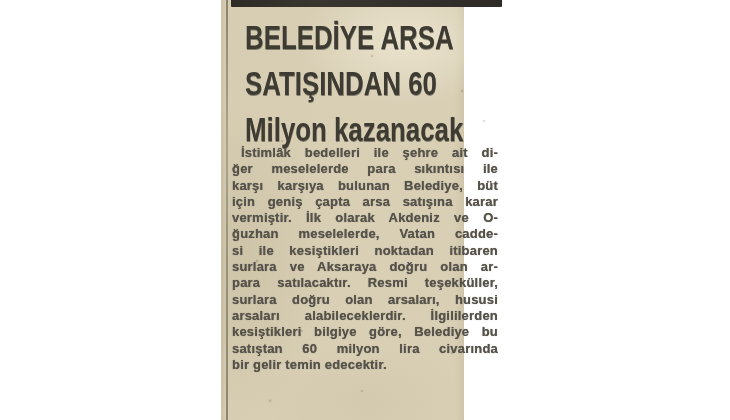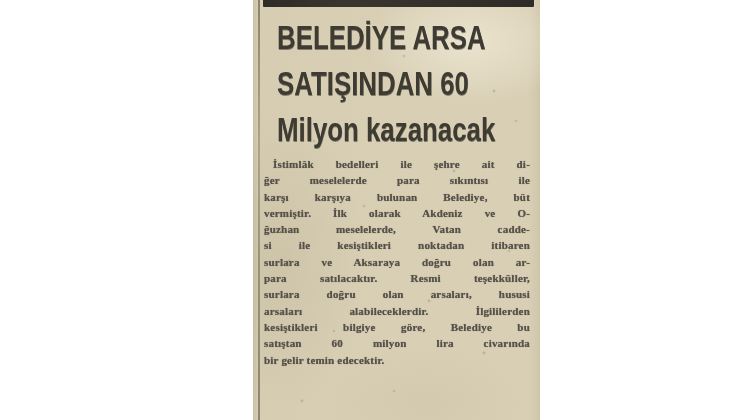--- a/index.html
+++ b/index.html
@@ -2,27 +2,26 @@
 <html><head>
 <meta charset="utf-8">
 <style>
   html,body { margin:0; padding:0; }
   .page {
     position:relative; width:730px; height:420px;
     background:#ffffff; overflow:hidden;
     font-family:"Liberation Serif", serif;
   }
   .clipping {
-    position:absolute; left:221px; top:0; width:287px; height:420px;
+    position:absolute; left:221px; top:0; width:243px; height:420px;
     background:
       radial-gradient(ellipse 150px 90px at 76% 10%, rgba(238,231,210,0.85), rgba(238,231,210,0) 70%),
       radial-gradient(ellipse 120px 220px at 10% 62%, rgba(175,165,135,0.22), rgba(175,165,135,0) 70%),
       radial-gradient(ellipse 140px 80px at 60% 96%, rgba(200,190,160,0.30), rgba(200,190,160,0) 75%),
       linear-gradient(90deg, #c9c0a5 0px, #d6cdb2 5px, #d8cfb5 50%, #d8cfb5 96%, #cec5aa 100%);
-    margin-left: 32px;
   }
   .speckles {
     position:absolute; left:0; top:0; width:2px; height:2px; border-radius:50%;
     background:rgba(110,100,75,0.0);
     box-shadow:
       26px 38px 0 0.4px rgba(110,100,75,.28), 150px 55px 0 0.3px rgba(110,100,75,.22),
       240px 90px 0 0.4px rgba(110,100,75,.25), 60px 140px 0 0.3px rgba(110,100,75,.20),
       200px 170px 0 0.4px rgba(110,100,75,.24), 110px 205px 0 0.3px rgba(110,100,75,.22),
       35px 260px 0 0.4px rgba(110,100,75,.26), 255px 250px 0 0.3px rgba(110,100,75,.20),
       175px 300px 0 0.4px rgba(110,100,75,.23), 80px 330px 0 0.3px rgba(110,100,75,.21),
@@ -42,23 +41,23 @@
     position:absolute; left:24px; top:14px; width:340px; margin:0;
     font-family:"Liberation Sans", sans-serif;
     font-weight:700; font-size:34px; line-height:46px;
     color:#3e3b33; letter-spacing:0;
     transform:scaleX(0.76); transform-origin:0 0;
     text-shadow:0.4px 0.5px 0.7px rgba(62,59,51,.55);
     filter:blur(0.25px);
     white-space:nowrap;
   }
   .body-col {
-    position:absolute; left:11px; top:156px; width:266px;
-    font-family:Liberation Serif, serif;
-    font-weight:700; font-size:11px; line-height:16.3px;
+    position:absolute; left:11px; top:145px; width:266px;
+    font-family:Liberation Sans, sans-serif;
+    font-weight:700; font-size:13px; line-height:16.3px;
     color:#56524a; letter-spacing:0.2px;
     text-shadow:0 0 0.8px rgba(86,82,74,.85);
     filter:blur(0.2px);
   }
   .body-line { text-align:justify; text-align-last:justify; }
   .body-line.indent { text-indent:9px; }
   .body-line.last { text-align:justify; text-align-last:left; }
 </style>
 </head>
 <body>
@@ -72,20 +71,21 @@
     <h1 class="headline">
       <div>BELEDİYE ARSA</div>
       <div>SATIŞINDAN 60</div>
       <div>Milyon kazanacak</div>
     </h1>
 
     <div class="body-col">
       <div class="body-line indent">İstimlâk bedelleri ile şehre ait di-</div>
       <div class="body-line">ğer meselelerde para sıkıntısı ile</div>
       <div class="body-line">karşı karşıya bulunan Belediye, büt</div>
+      <div class="body-line">için geniş çapta arsa satışına karar</div>
       <div class="body-line">vermiştir. İlk olarak Akdeniz ve O-</div>
       <div class="body-line">ğuzhan meselelerde, Vatan cadde-</div>
       <div class="body-line">si ile kesiştikleri noktadan itibaren</div>
       <div class="body-line">surlara ve Aksaraya doğru olan ar-</div>
       <div class="body-line">para satılacaktır. Resmi teşekküller,</div>
       <div class="body-line">surlara doğru olan arsaları, hususi</div>
       <div class="body-line">arsaları alabileceklerdir. İlgililerden</div>
       <div class="body-line">kesiştikleri bilgiye göre, Belediye bu</div>
       <div class="body-line">satıştan 60 milyon lira civarında</div>
       <div class="body-line last">bir gelir temin edecektir.</div>

